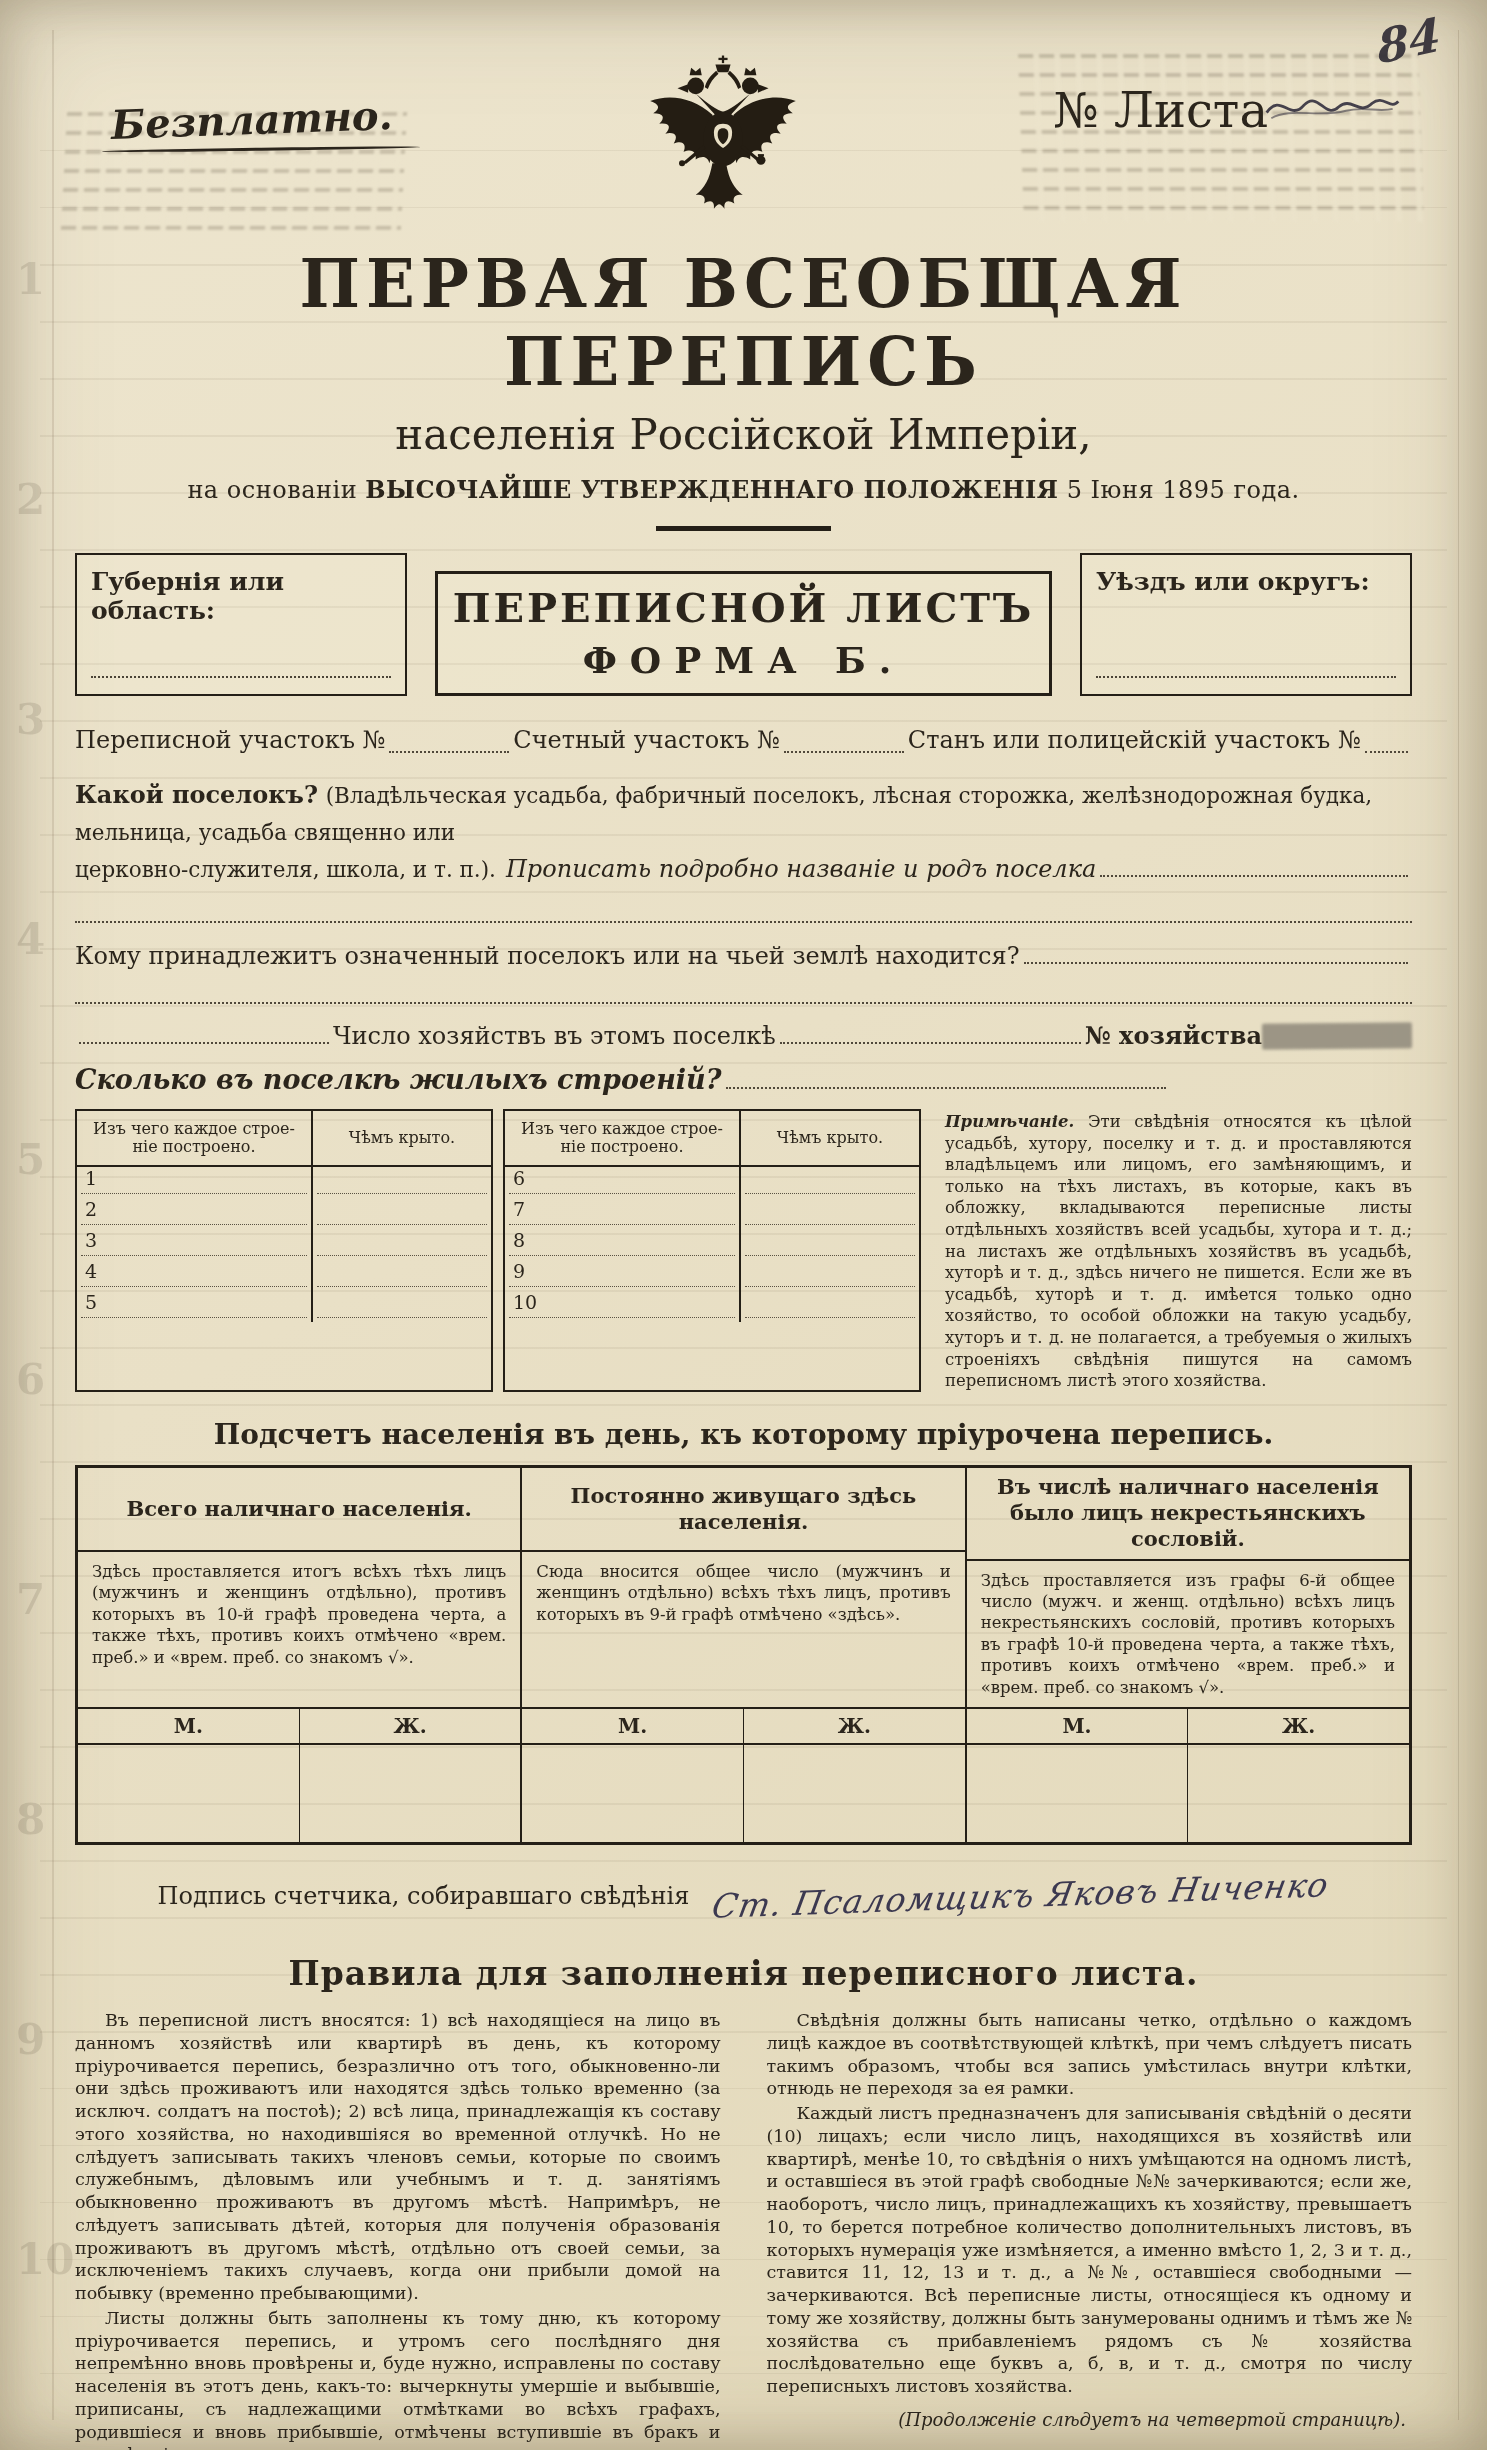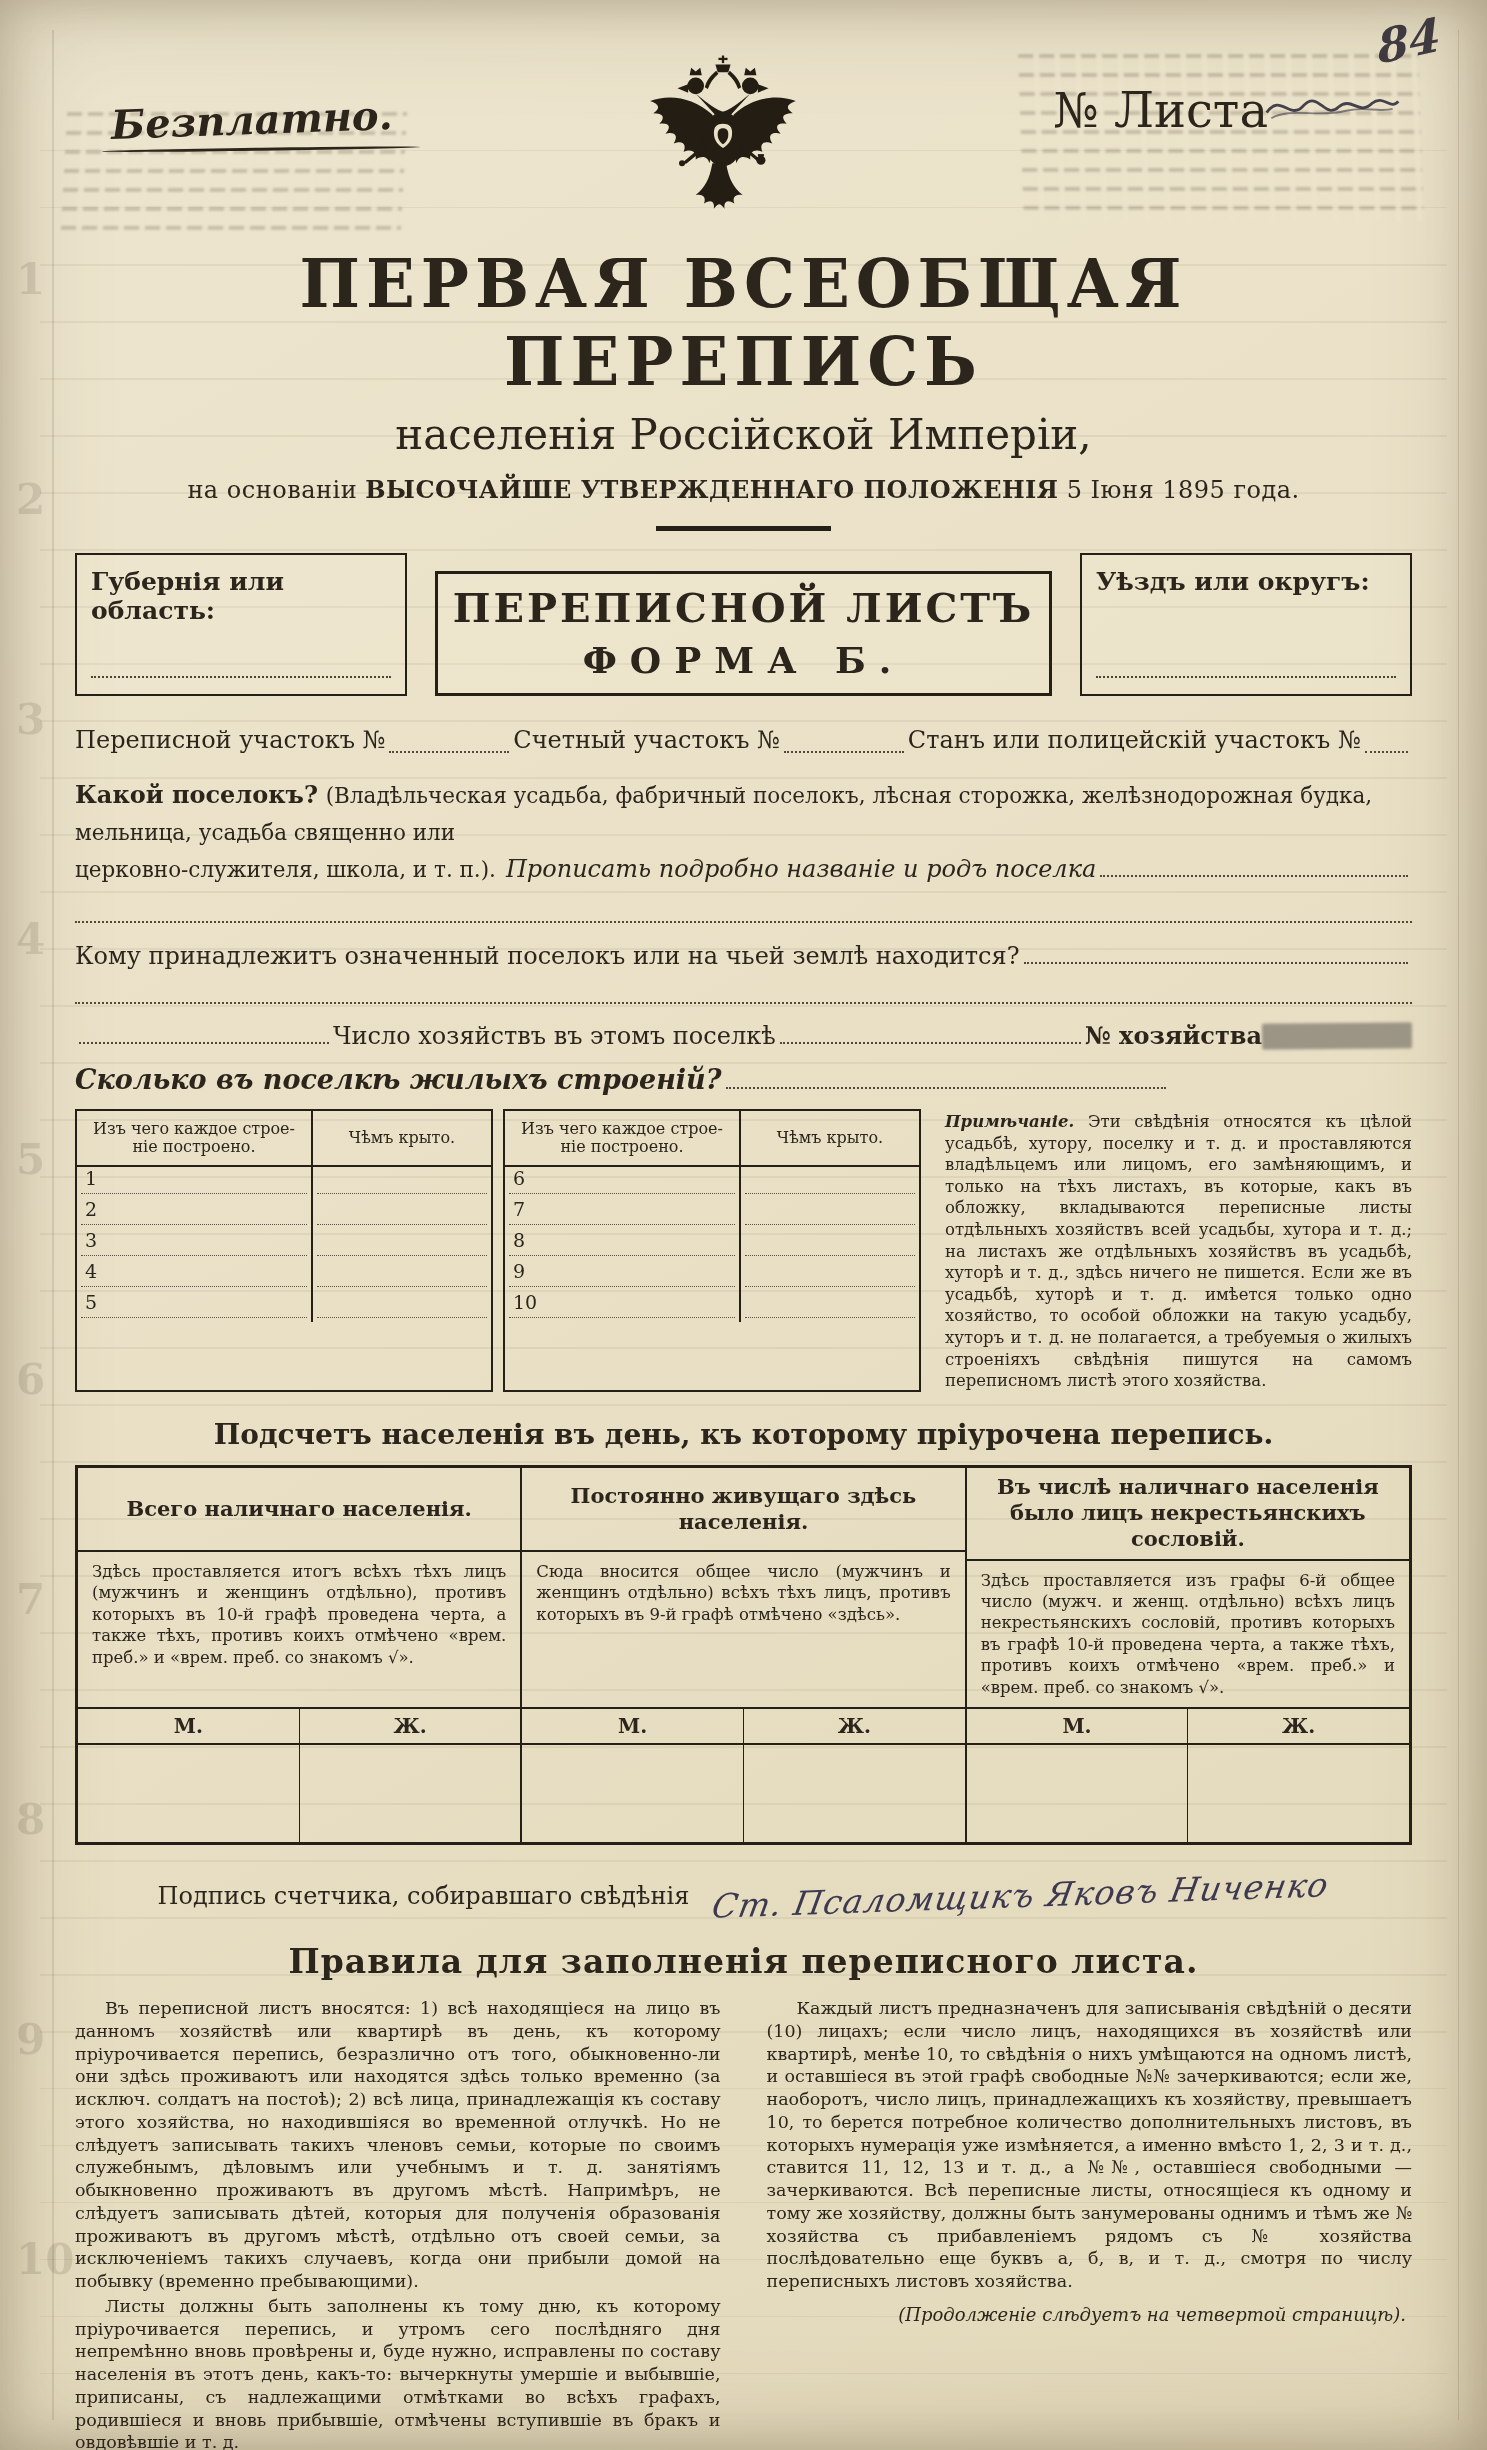--- a/index.html
+++ b/index.html
@@ -105,21 +105,21 @@
   .pempty { display:flex; height:97px; }
   .pempty > div { flex:1; }
   .pempty > div + div { border-left:1.5px solid #241f17; }
 
   
   .sig { margin-top:28px; text-align:center; font-size:24px; white-space:nowrap; }
   .sig .hand { display:inline-block; font-style:italic; font-size:33px; margin-left:16px; color:#3c3950;
     transform:rotate(-2deg) skewX(-12deg) translateY(3px); letter-spacing:1px; }
 
   
-  .rtitle { text-align:center; font-weight:bold; font-size:33px; margin-top:30px; letter-spacing:1px; }
+  .rtitle { text-align:center; font-weight:bold; font-size:33px; margin-top:42px; letter-spacing:1px; }
   .rcols { display:flex; gap:46px; margin-top:16px; }
   .rcol { flex:1; font-size:17.5px; line-height:1.3; text-align:justify; }
   .rcol p { text-indent:30px; margin-bottom:2px; }
   .rfoot { text-align:right; font-style:italic; font-size:18px; margin-top:10px; padding-right:6px; }
 </style>
 </head>
 <body>
 
 <div class="page">
 
@@ -358,19 +358,20 @@
       <span class="hand">Ст. Псаломщикъ Яковъ Ниченко</span>
     </div>
 
     <div class="rtitle">Правила для заполненія переписного листа.</div>
     <div class="rcols">
       <div class="rcol">
         <p>Въ переписной листъ вносятся: 1) всѣ находящіеся на лицо въ данномъ хозяйствѣ или квартирѣ въ день, къ которому пріурочивается перепись, безразлично отъ того, обыкновенно-ли они здѣсь проживаютъ или находятся здѣсь только временно (за исключ. солдатъ на постоѣ); 2) всѣ лица, принадлежащія къ составу этого хозяйства, но находившіяся во временной отлучкѣ. Но не слѣдуетъ записывать такихъ членовъ семьи, которые по своимъ служебнымъ, дѣловымъ или учебнымъ и т. д. занятіямъ обыкновенно проживаютъ въ другомъ мѣстѣ. Напримѣръ, не слѣдуетъ записывать дѣтей, которыя для полученія образованія проживаютъ въ другомъ мѣстѣ, отдѣльно отъ своей семьи, за исключеніемъ такихъ случаевъ, когда они прибыли домой на побывку (временно пребывающими).</p>
         <p>Листы должны быть заполнены къ тому дню, къ которому пріурочивается перепись, и утромъ сего послѣдняго дня непремѣнно вновь провѣрены и, буде нужно, исправлены по составу населенія въ этотъ день, какъ-то: вычеркнуты умершіе и выбывшіе, приписаны, съ надлежащими отмѣтками во всѣхъ графахъ, родившіеся и вновь прибывшіе, отмѣчены вступившіе въ бракъ и овдовѣвшіе и т. д.</p>
       </div>
       <div class="rcol">
+        <p>Свѣдѣнія должны быть написаны четко, отдѣльно о каждомъ лицѣ каждое въ соотвѣтствующей клѣткѣ, при чемъ слѣдуетъ писать такимъ образомъ, чтобы вся запись умѣстилась внутри клѣтки, отнюдь не переходя за ея рамки.</p>
         <p>Каждый листъ предназначенъ для записыванія свѣдѣній о десяти (10) лицахъ; если число лицъ, находящихся въ хозяйствѣ или квартирѣ, менѣе 10, то свѣдѣнія о нихъ умѣщаются на одномъ листѣ, и оставшіеся въ этой графѣ свободные №№ зачеркиваются; если же, наоборотъ, число лицъ, принадлежащихъ къ хозяйству, превышаетъ 10, то берется потребное количество дополнительныхъ листовъ, въ которыхъ нумерація уже измѣняется, а именно вмѣсто 1, 2, 3 и т. д., ставится 11, 12, 13 и т. д., а №№, оставшіеся свободными — зачеркиваются. Всѣ переписные листы, относящіеся къ одному и тому же хозяйству, должны быть занумерованы однимъ и тѣмъ же № хозяйства съ прибавленіемъ рядомъ съ № хозяйства послѣдовательно еще буквъ а, б, в, и т. д., смотря по числу переписныхъ листовъ хозяйства.</p>
         <div class="rfoot">(Продолженіе слѣдуетъ на четвертой страницѣ).</div>
       </div>
     </div>
 
   </div>
 </div>
 
 </body></html>

